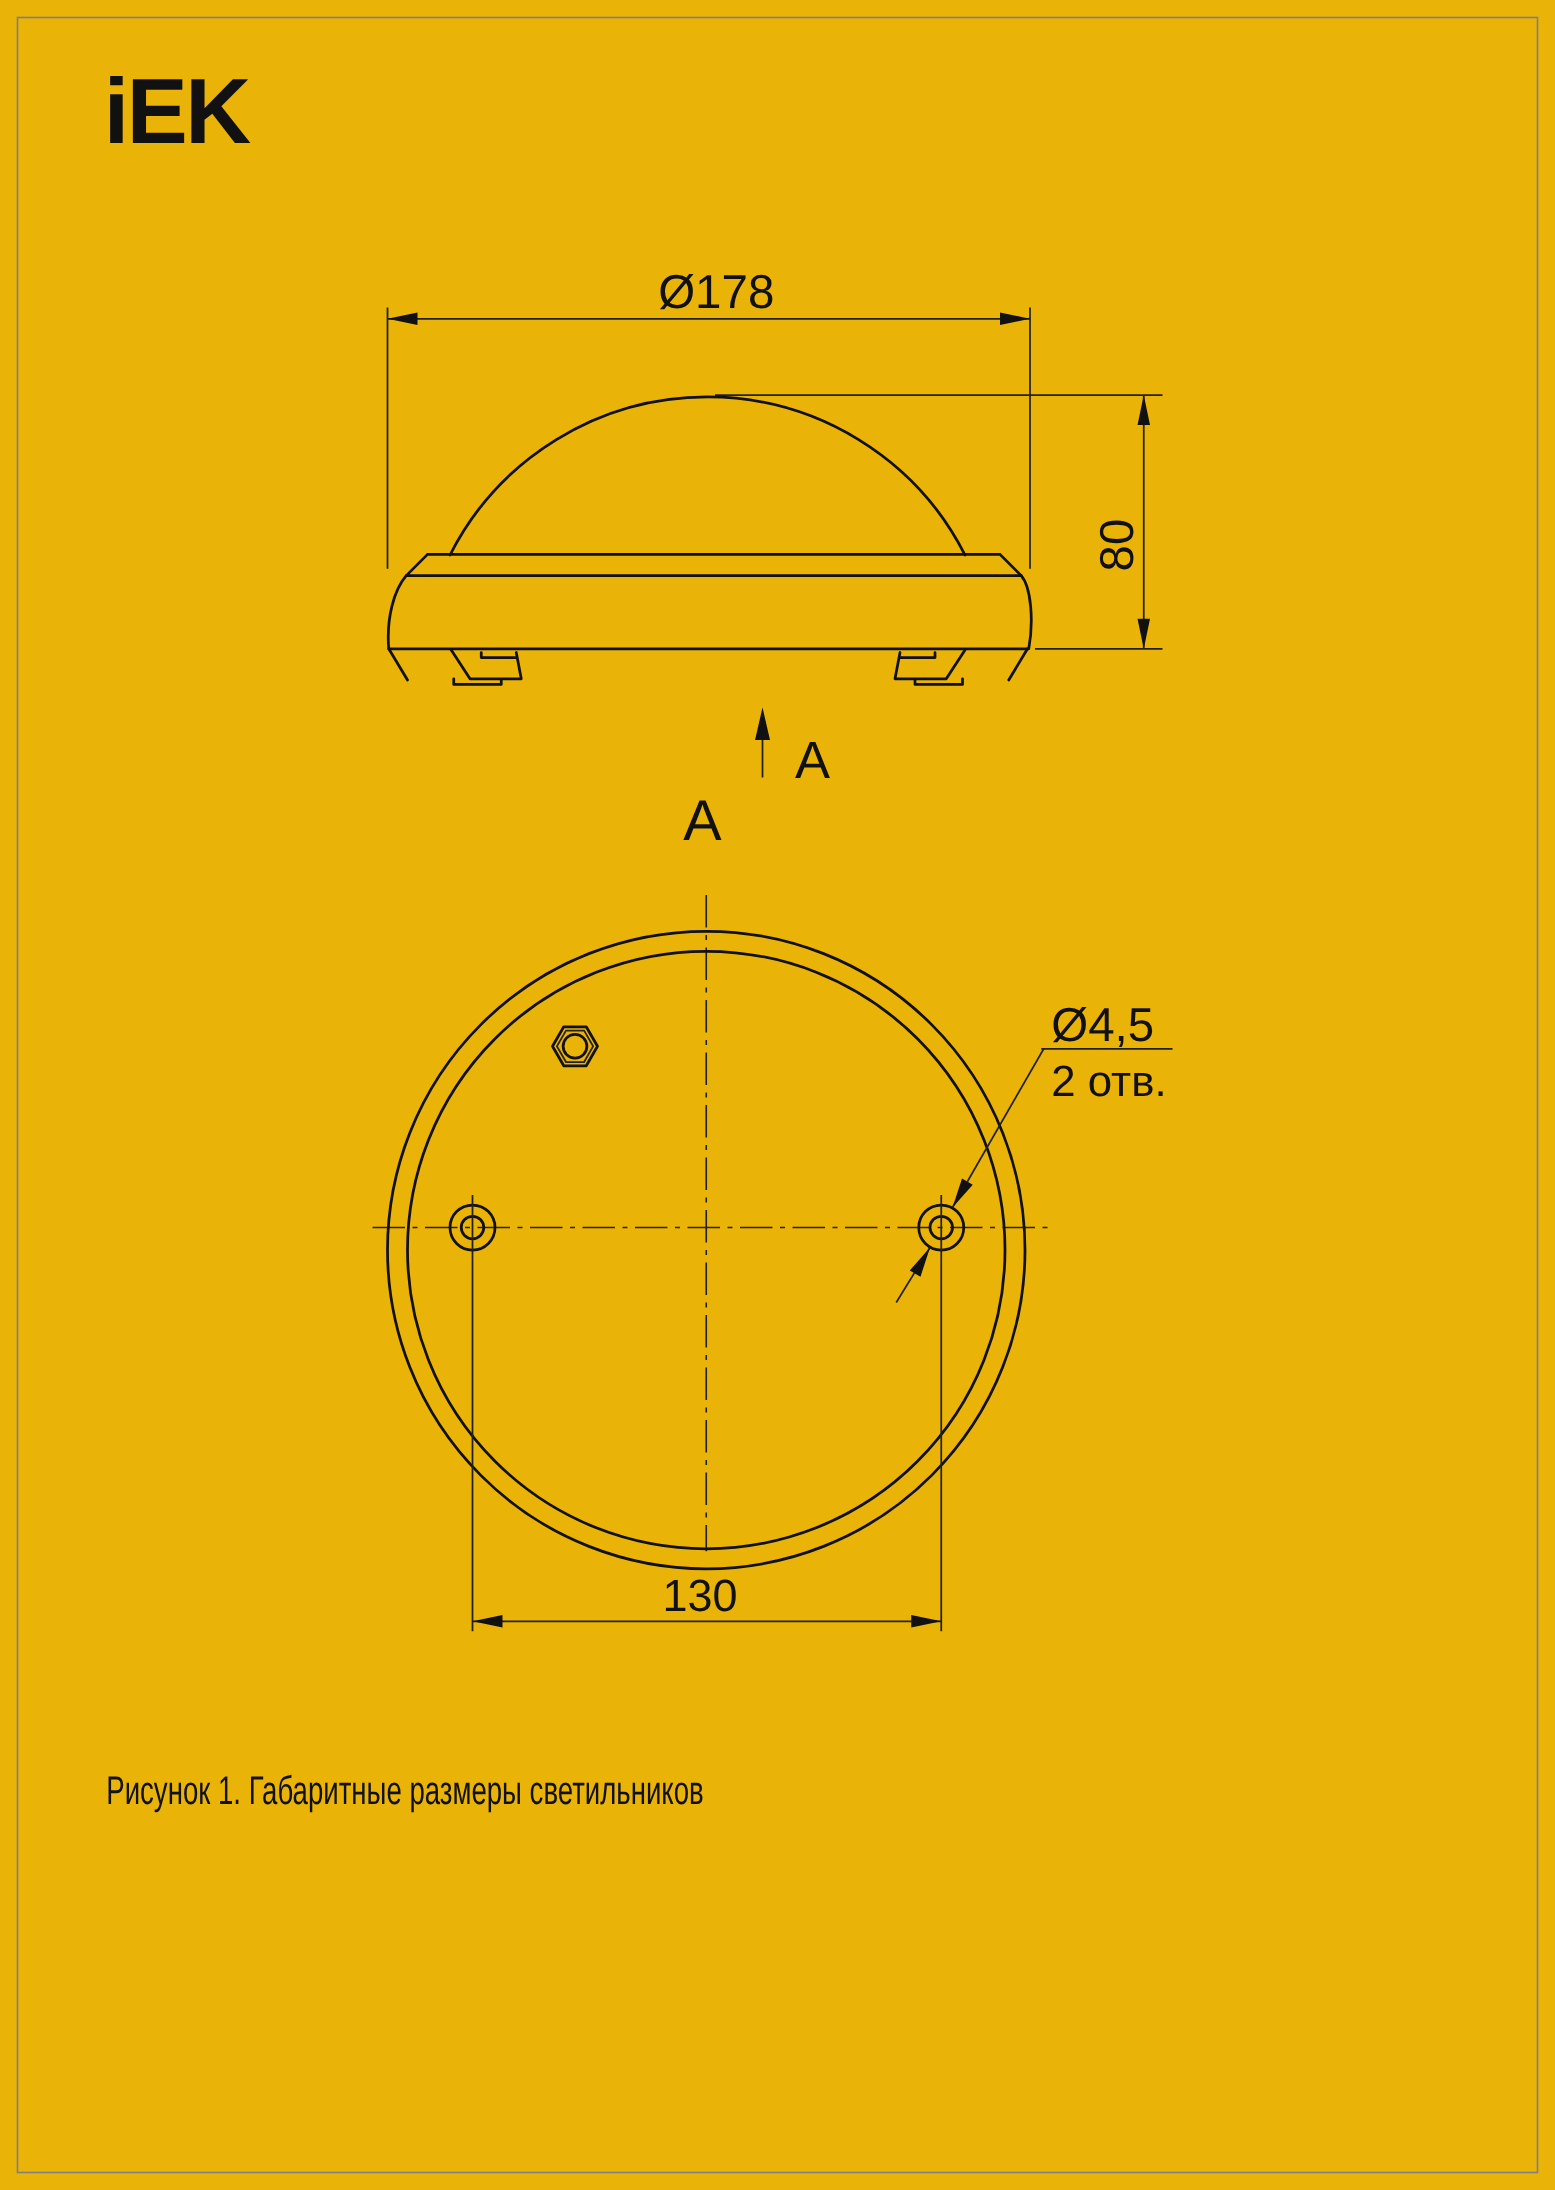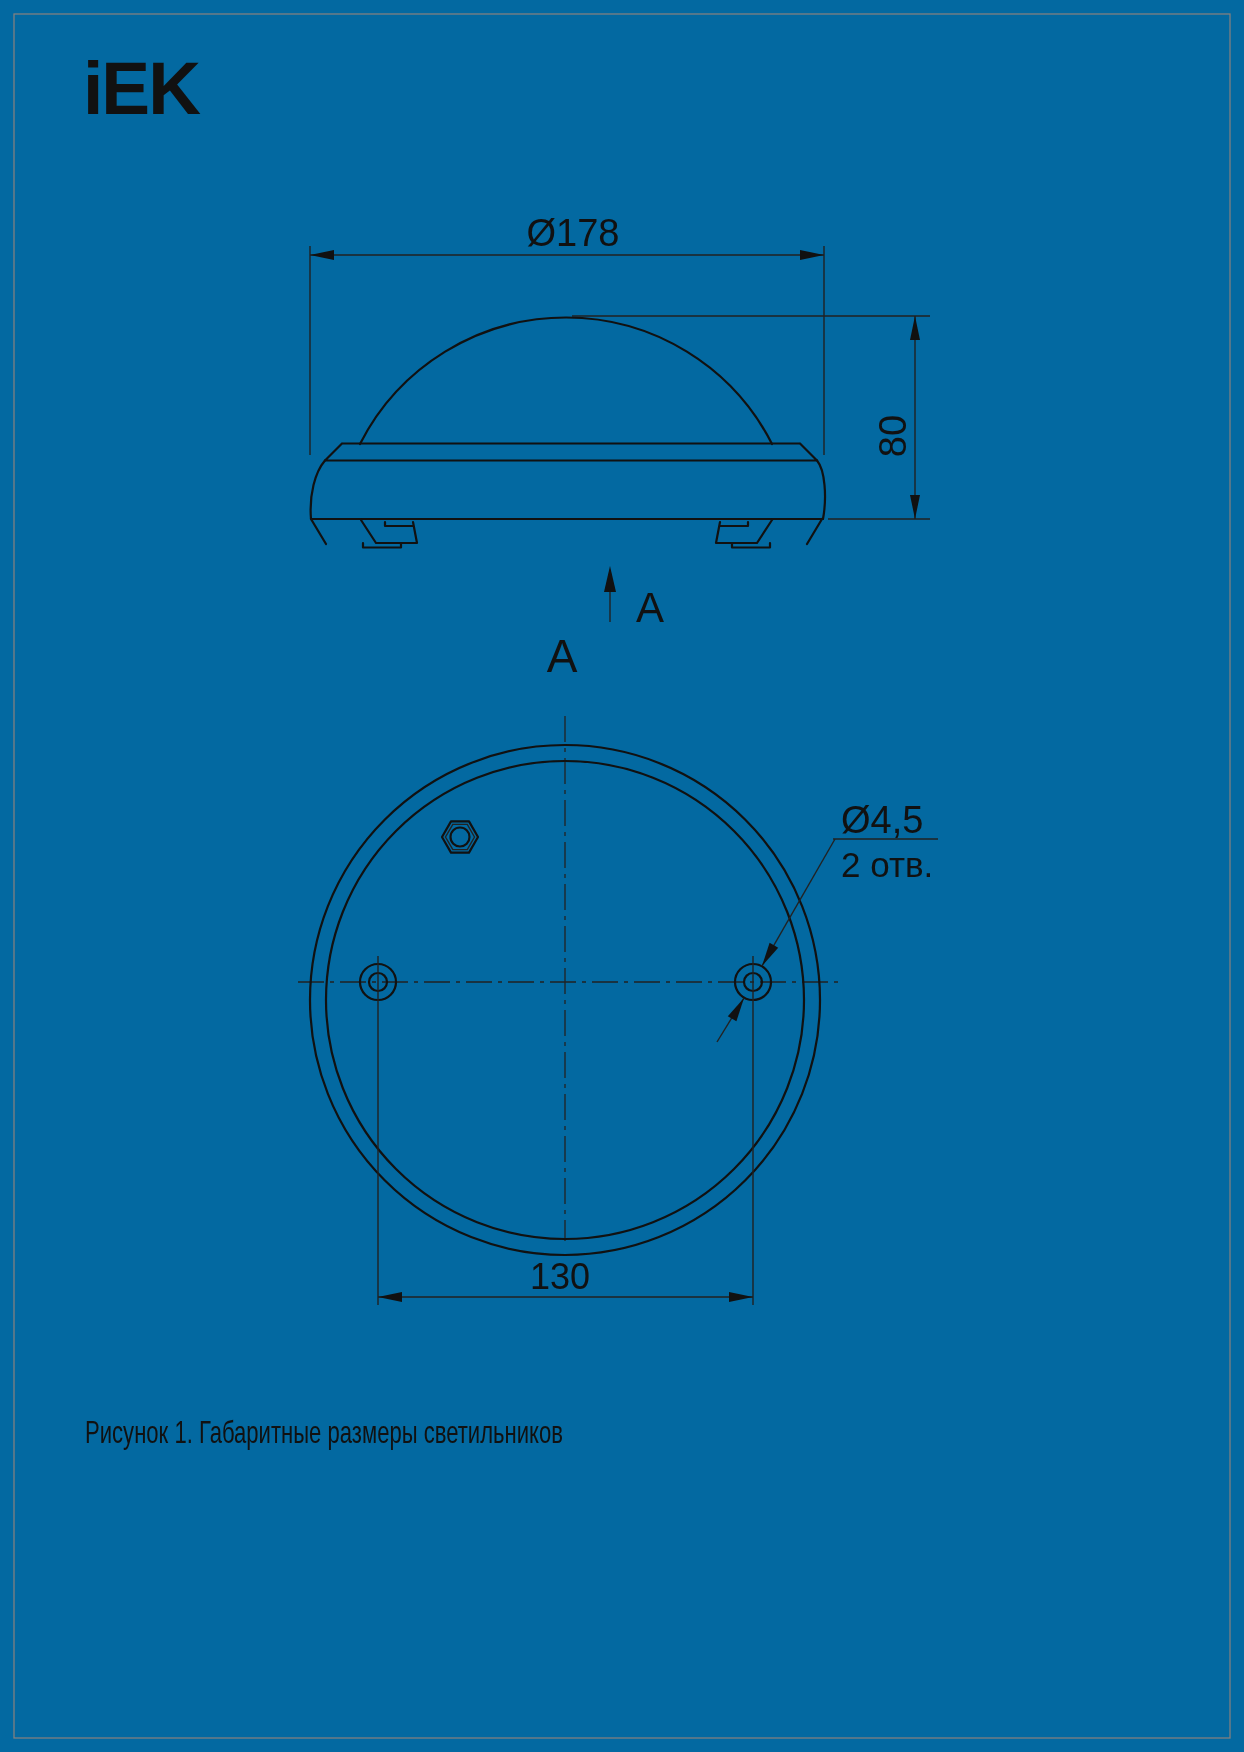--- a/index.html
+++ b/index.html
@@ -1,16 +1,16 @@
 <!DOCTYPE html>
 <html><head>
 <meta charset="utf-8">
 <style>
   html,body{margin:0;padding:0;background:#fff;}
-  .page{position:relative;width:1244px;height:1752px;background:#0369a1;overflow:hidden;}
+  .page{position:relative;width:1244px;height:1752px;background:#eab308;overflow:hidden;}
   svg text{font-family:"Liberation Sans","DejaVu Sans",sans-serif;fill:#111;}
   .outline{fill:none;stroke:#111;stroke-width:2.2;stroke-linejoin:round;stroke-linecap:round;}
   .thin{fill:none;stroke:#222;stroke-width:1.4;}
   .cl{fill:none;stroke:#222;stroke-width:1.3;stroke-dasharray:26 6 4 6;}
   .arr{fill:#111;stroke:none;}
   .logo-text{font-weight:bold;letter-spacing:-2px;}
 </style>
 </head>
 <body>
 

